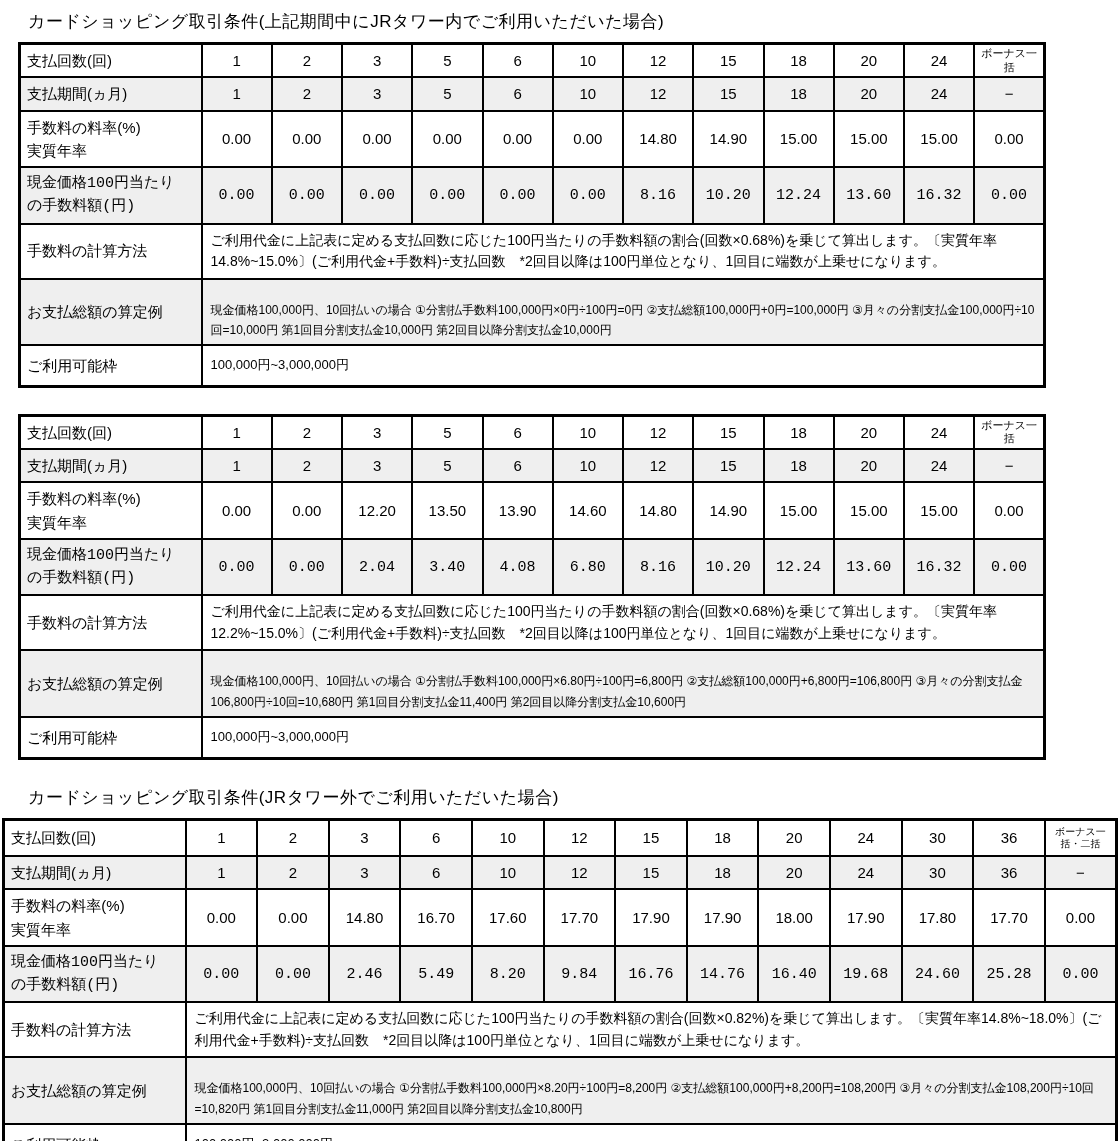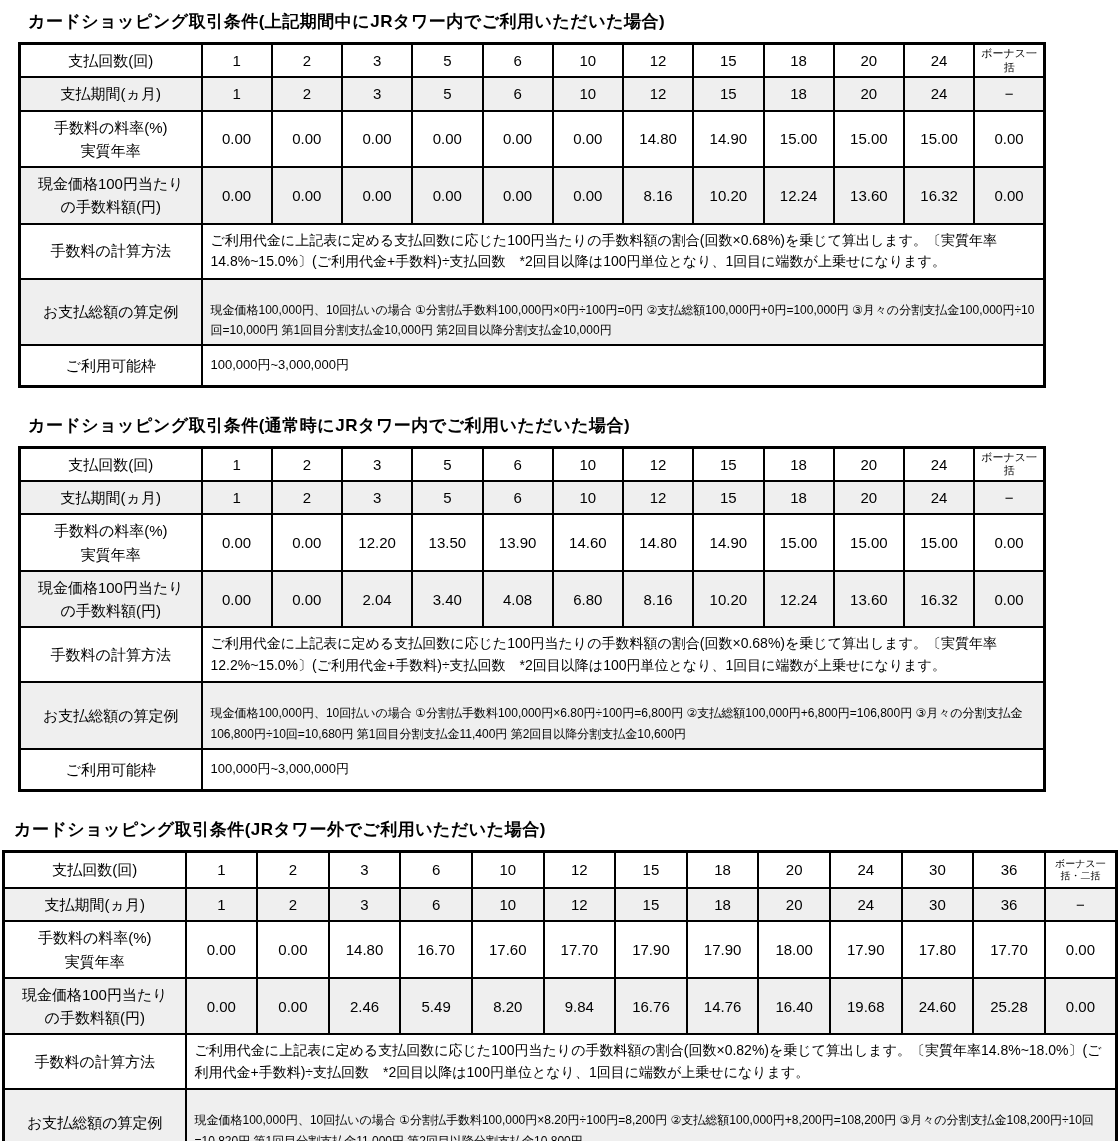--- a/index.html
+++ b/index.html
@@ -7,60 +7,60 @@
   body {
     width: 1120px;
     min-height: 1141px;
     font-family: "Liberation Sans", "DejaVu Sans", sans-serif;
     color: #000000;
     padding-top: 10px;
   }
   .table-block { margin-bottom: 26px; }
   .table-title {
     font-size: 17px;
-    font-weight: 700;
+    font-weight: 400;
     letter-spacing: 0.5px;
     margin: 0 0 9px 28px;
   }
-  .block-b .table-title { margin-left: 14px; }
+  .block-b .table-title { }
 
   table.terms-table {
     border-collapse: collapse;
     table-layout: fixed;
     border: 3px solid #000;
     background: #ffffff;
   }
   .block-a table.terms-table { width: 1028px; margin-left: 18px; }
   .block-b table.terms-table { width: 1116px; margin-left: 2px; }
 
   .terms-table th, .terms-table td {
     border: 2px solid #000;
     overflow: hidden;
   }
   th.label-cell {
     width: 182px;
-    text-align: center;
+    text-align: left;
     font-weight: 400;
     font-size: 15px;
     padding: 4px 6px;
     white-space: pre-line;
     line-height: 1.55;
     vertical-align: middle;
   }
   td.num-cell {
     text-align: center;
     font-size: 15px;
     vertical-align: middle;
   }
   tr.gray { background: #efefef; }
 
   tr.row-counts  { height: 33px; }
   tr.row-period  { height: 33px; }
   tr.row-rate    { height: 55px; }
-  tr.row-fee     { height: 55px; }
+  tr.row-fee     { height: 55px; font-family: Liberation Mono, monospace; }
   tr.row-method  { height: 55px; margin-top: 12px; }
   tr.row-example { height: 57px; }
   tr.row-limit   { height: 41px; }
   .block-b tr.row-counts { height: 37px; }
   .block-b tr.row-example { height: 60px; }
 
   
   tr.row-counts td.num-cell:last-child { font-size: 11px; line-height: 1.2; padding: 1px; }
   .block-b tr.row-counts td.num-cell:last-child { font-size: 10px; }
 
@@ -164,21 +164,20 @@
         </tr>
         <tr class="row-limit">
           <th class="label-cell">ご利用可能枠</th>
           <td class="limit-cell" colspan="12">100,000円~3,000,000円</td>
         </tr>
       </tbody>
     </table>
   </section>
 
   <section class="table-block block-a">
-    <h2 class="table-title">カードショッピング取引条件(通常時にJRタワー内でご利用いただいた場合)</h2>
     <table class="terms-table">
       <tbody>
         <tr class="row-counts">
           <th class="label-cell">支払回数(回)</th>
         <td class="num-cell">1</td>
             <td class="num-cell">2</td>
             <td class="num-cell">3</td>
             <td class="num-cell">5</td>
             <td class="num-cell">6</td>
             <td class="num-cell">10</td>

